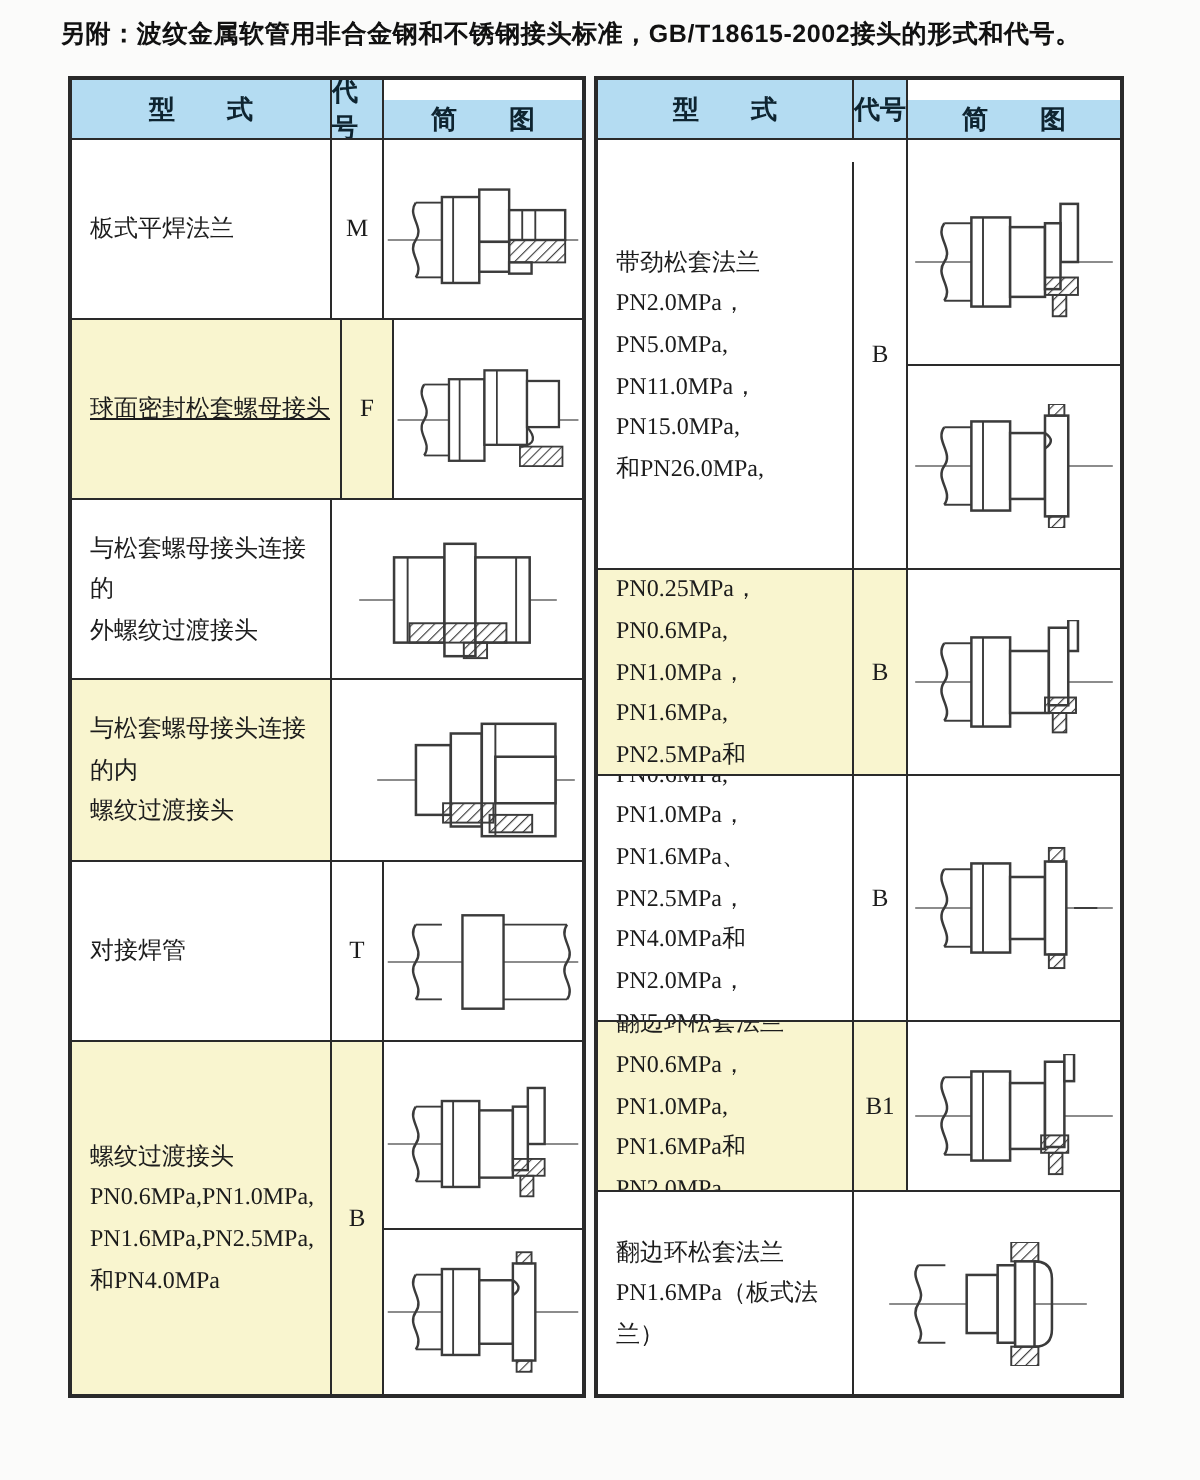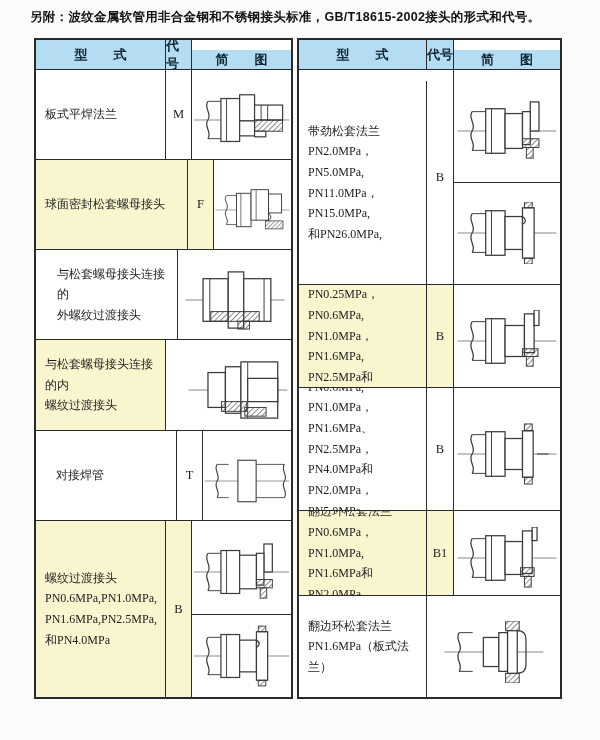--- a/index.html
+++ b/index.html
@@ -84,21 +84,21 @@
               <rect class="s" x="67" y="16" width="30" height="16"></rect>
               <line class="l" x1="74" y1="16" x2="74" y2="32"></line>
               <line class="l" x1="81" y1="16" x2="81" y2="32"></line>
               <rect fill="url(#hp0)" stroke="#3b3b3b" stroke-width="1" x="67" y="32" width="30" height="12"></rect>
               <rect class="s" x="67" y="44" width="12" height="6"></rect>
             </svg>
           </div>
         </div>
       </div>
       <div class="trow" style="height: 90px;">
-        <div class="cell name-cell hl" style="width: 152px;">球面密封松套螺母接头</div>
+        <div class="cell name-cell hl" style="width: 135px; text-decoration: underline;">球面密封松套螺母接头</div>
         <div class="cell code-cell hl" style="width: 26px;">F</div>
         <div class="cell diag-cell" style="flex: 1 1 0%;">
           <div class="subdiag">
             <svg width="104" height="62" viewBox="0 0 106 64">
               <defs>
                 <pattern id="hp1" width="4" height="4" patternUnits="userSpaceOnUse" patternTransform="rotate(45)">
                   <line x1="0" y1="0" x2="0" y2="4" stroke="#3b3b3b" stroke-width="1.2"></line>
                 </pattern>
               </defs>
               <style>#hp1</style>
@@ -111,21 +111,21 @@
               <rect class="s" x="51" y="4" width="24" height="42"></rect>
               <line class="l" x1="58" y1="4" x2="58" y2="46"></line>
               <rect class="s" x="75" y="10" width="18" height="26"></rect>
               <path class="o" d="M75 36 q8 9 -3 11"></path>
               <rect fill="url(#hp1)" stroke="#3b3b3b" stroke-width="1" x="71" y="47" width="24" height="11"></rect>
             </svg>
           </div>
         </div>
       </div>
       <div class="trow" style="height: 90px;">
-        <div class="cell name-cell" style="width: 130px; margin-left: 12px;">与松套螺母接头连接的
+        <div class="cell name-cell" style="width: 130px;">与松套螺母接头连接的
 外螺纹过渡接头</div>
         <div class="cell diag-cell" style="flex: 1 1 0%;">
           <div class="subdiag">
             <svg width="104" height="62" viewBox="0 0 106 64">
               <defs>
                 <pattern id="hp2" width="4" height="4" patternUnits="userSpaceOnUse" patternTransform="rotate(45)">
                   <line x1="0" y1="0" x2="0" y2="4" stroke="#3b3b3b" stroke-width="1.2"></line>
                 </pattern>
               </defs>
               <style>#hp2</style>
@@ -159,21 +159,21 @@
               <rect class="s" x="56" y="3" width="38" height="58"></rect>
               <line class="l" x1="63" y1="3" x2="63" y2="61"></line>
               <rect class="s" x="63" y="20" width="31" height="24"></rect>
               <rect fill="url(#hp3)" stroke="#3b3b3b" stroke-width="1" x="36" y="44" width="26" height="10"></rect>
               <rect fill="url(#hp3)" stroke="#3b3b3b" stroke-width="1" x="60" y="50" width="22" height="9"></rect>
             </svg>
           </div>
         </div>
       </div>
       <div class="trow" style="height: 90px;">
-        <div class="cell name-cell" style="width: 130px; margin-left: 11px;">对接焊管</div>
+        <div class="cell name-cell" style="width: 130px;">对接焊管</div>
         <div class="cell code-cell" style="width: 26px;">T</div>
         <div class="cell diag-cell" style="flex: 1 1 0%;">
           <div class="subdiag">
             <svg width="104" height="62" viewBox="0 0 106 64">
               <defs>
                 <pattern id="hp4" width="4" height="4" patternUnits="userSpaceOnUse" patternTransform="rotate(45)">
                   <line x1="0" y1="0" x2="0" y2="4" stroke="#3b3b3b" stroke-width="1.2"></line>
                 </pattern>
               </defs>
               <style>#hp4</style>

